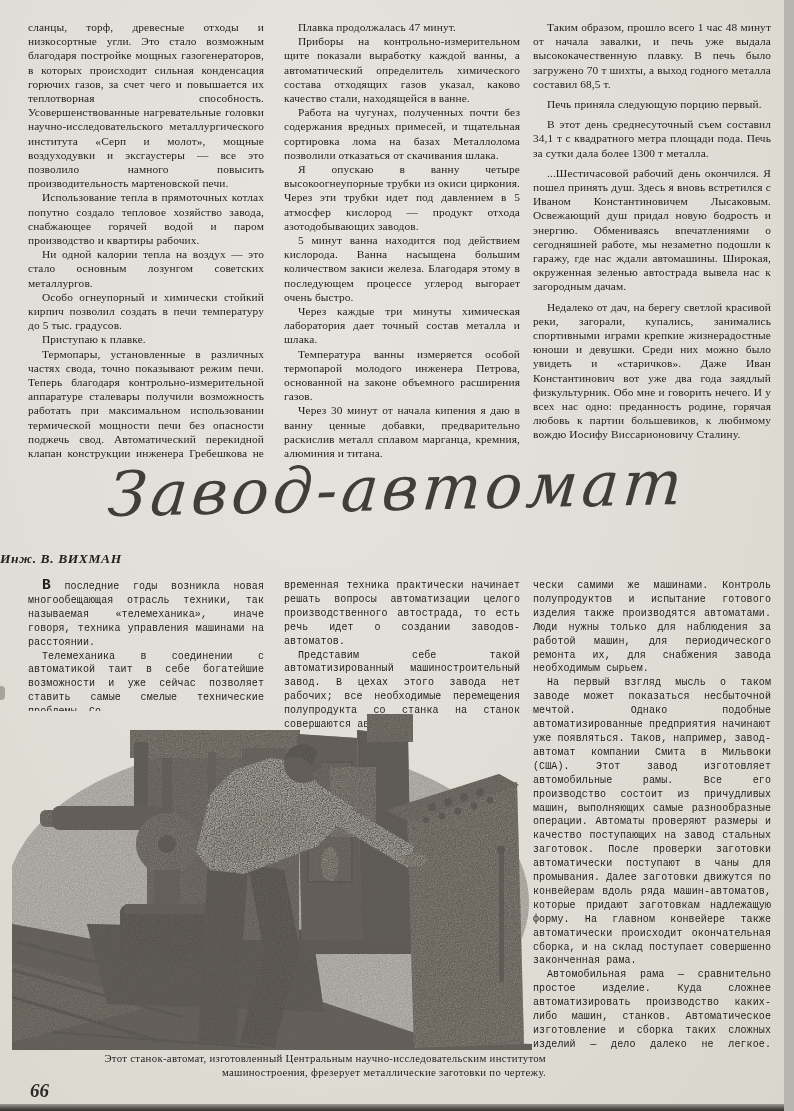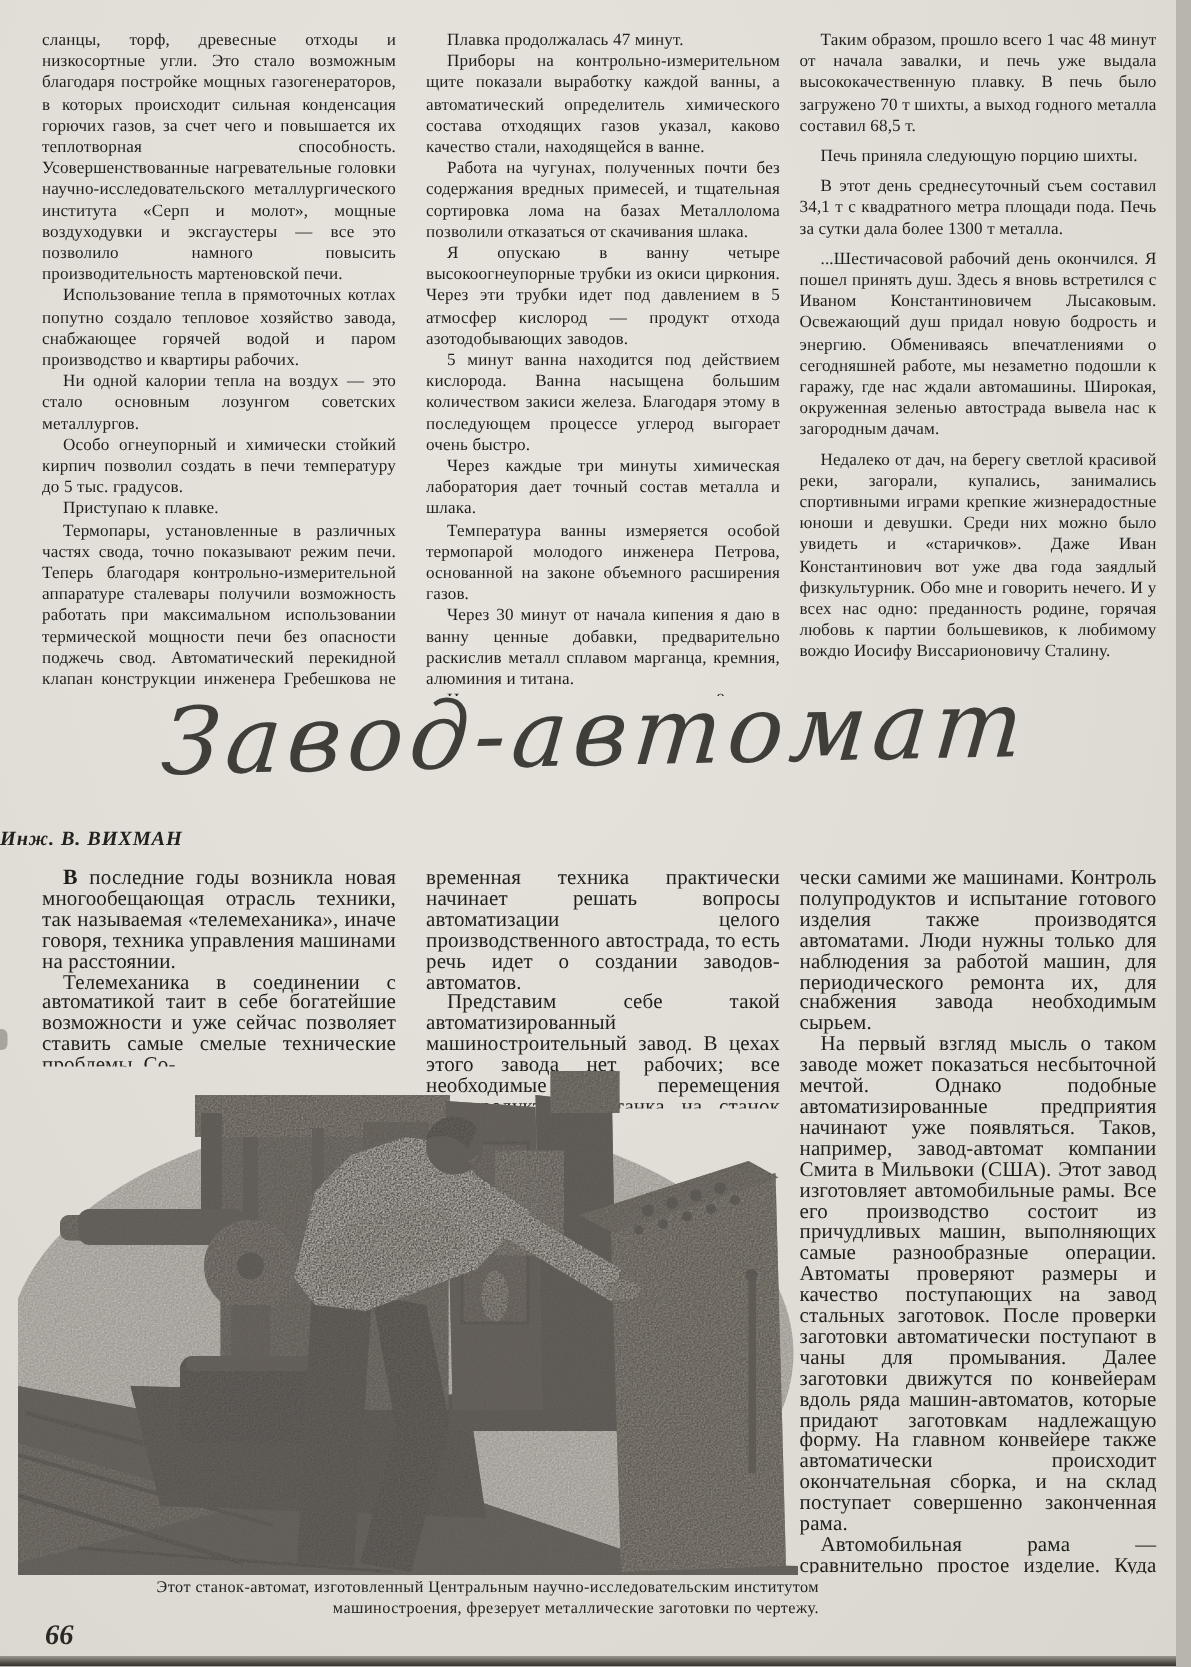--- a/index.html
+++ b/index.html
@@ -24,21 +24,21 @@
     font-size:62px; color:#403e39; letter-spacing:4px;
     transform:rotate(-1.2deg) skewX(-6deg);
   }
   .byline {
     position:absolute; top:551px; left:0; width:794px; text-align:left;
     font-weight:bold; font-style:italic; font-size:13.5px; letter-spacing:.6px; color:#22211d;
   }
   
   .fcol {
     position:absolute; top:579px; width:236px; overflow:hidden;
-    text-align:justify; font-size:14px; line-height:13.9px; letter-spacing:.1px;
+    text-align:justify; font-size:10px; line-height:13.9px; letter-spacing:.1px;font-family:Liberation Mono, monospace;
   }
   .f1 { left:28px;  height:132px; }
   .f2 { left:284px; height:160px; }
   .f3 { left:533px; width:238px; height:470px; }
   .f1 p:first-child::first-letter { font-weight:bold; font-size:14.5px; }
   
   .photo { position:absolute; left:12px; top:712px; width:520px; height:338px; }
   .photo svg { display:block; width:100%; height:100%; }
   
   .caption {
@@ -80,21 +80,21 @@
     <p>Я опускаю в ванну четыре высокоогнеупорные трубки из окиси циркония. Через эти трубки идет под давлением в 5 атмосфер кислород — продукт отхода азотодобывающих заводов.</p>
     <p>5 минут ванна находится под действием кислорода. Ванна насыщена большим количеством закиси железа. Благодаря этому в последующем процессе углерод выгорает очень быстро.</p>
     <p>Через каждые три минуты химическая лаборатория дает точный состав металла и шлака.</p>
     <p>Температура ванны измеряется особой термопарой молодого инженера Петрова, основанной на законе объемного расширения газов.</p>
     <p>Через 30 минут от начала кипения я даю в ванну ценные добавки, предварительно раскислив металл сплавом марганца, кремния, алюминия и титана.</p>
     <p>Наконец я закрываю газ и через 8 минут выпускаю плавку.</p>
   </div>
 
   <div class="col c3">
     <p>Таким образом, прошло всего 1 час 48 минут от начала завалки, и печь уже выдала высококачественную плавку. В печь было загружено 70 т шихты, а выход годного металла составил 68,5 т.</p>
-    <p>Печь приняла следующую порцию шихты.</p>
+    <p>Печь приняла следующую порцию первый.</p>
     <p>В этот день среднесуточный съем составил 34,1 т с квадратного метра площади пода. Печь за сутки дала более 1300 т металла.</p>
     <p>...Шестичасовой рабочий день окончился. Я пошел принять душ. Здесь я вновь встретился с Иваном Константиновичем Лысаковым. Освежающий душ придал новую бодрость и энергию. Обмениваясь впечатлениями о сегодняшней работе, мы незаметно подошли к гаражу, где нас ждали автомашины. Широкая, окруженная зеленью автострада вывела нас к загородным дачам.</p>
     <p>Недалеко от дач, на берегу светлой красивой реки, загорали, купались, занимались спортивными играми крепкие жизнерадостные юноши и девушки. Среди них можно было увидеть и «старичков». Даже Иван Константинович вот уже два года заядлый физкультурник. Обо мне и говорить нечего. И у всех нас одно: преданность родине, горячая любовь к партии большевиков, к любимому вождю Иосифу Виссарионовичу Сталину.</p>
   </div>
 
   <div class="feature-title">Завод-автомат</div>
   <div class="byline">Инж. В. ВИХМАН</div>
 
   <div class="fcol f1">
     <p>В последние годы возникла новая многообещающая отрасль техники, так называемая «телемеханика», иначе говоря, техника управления машинами на расстоянии.</p>

